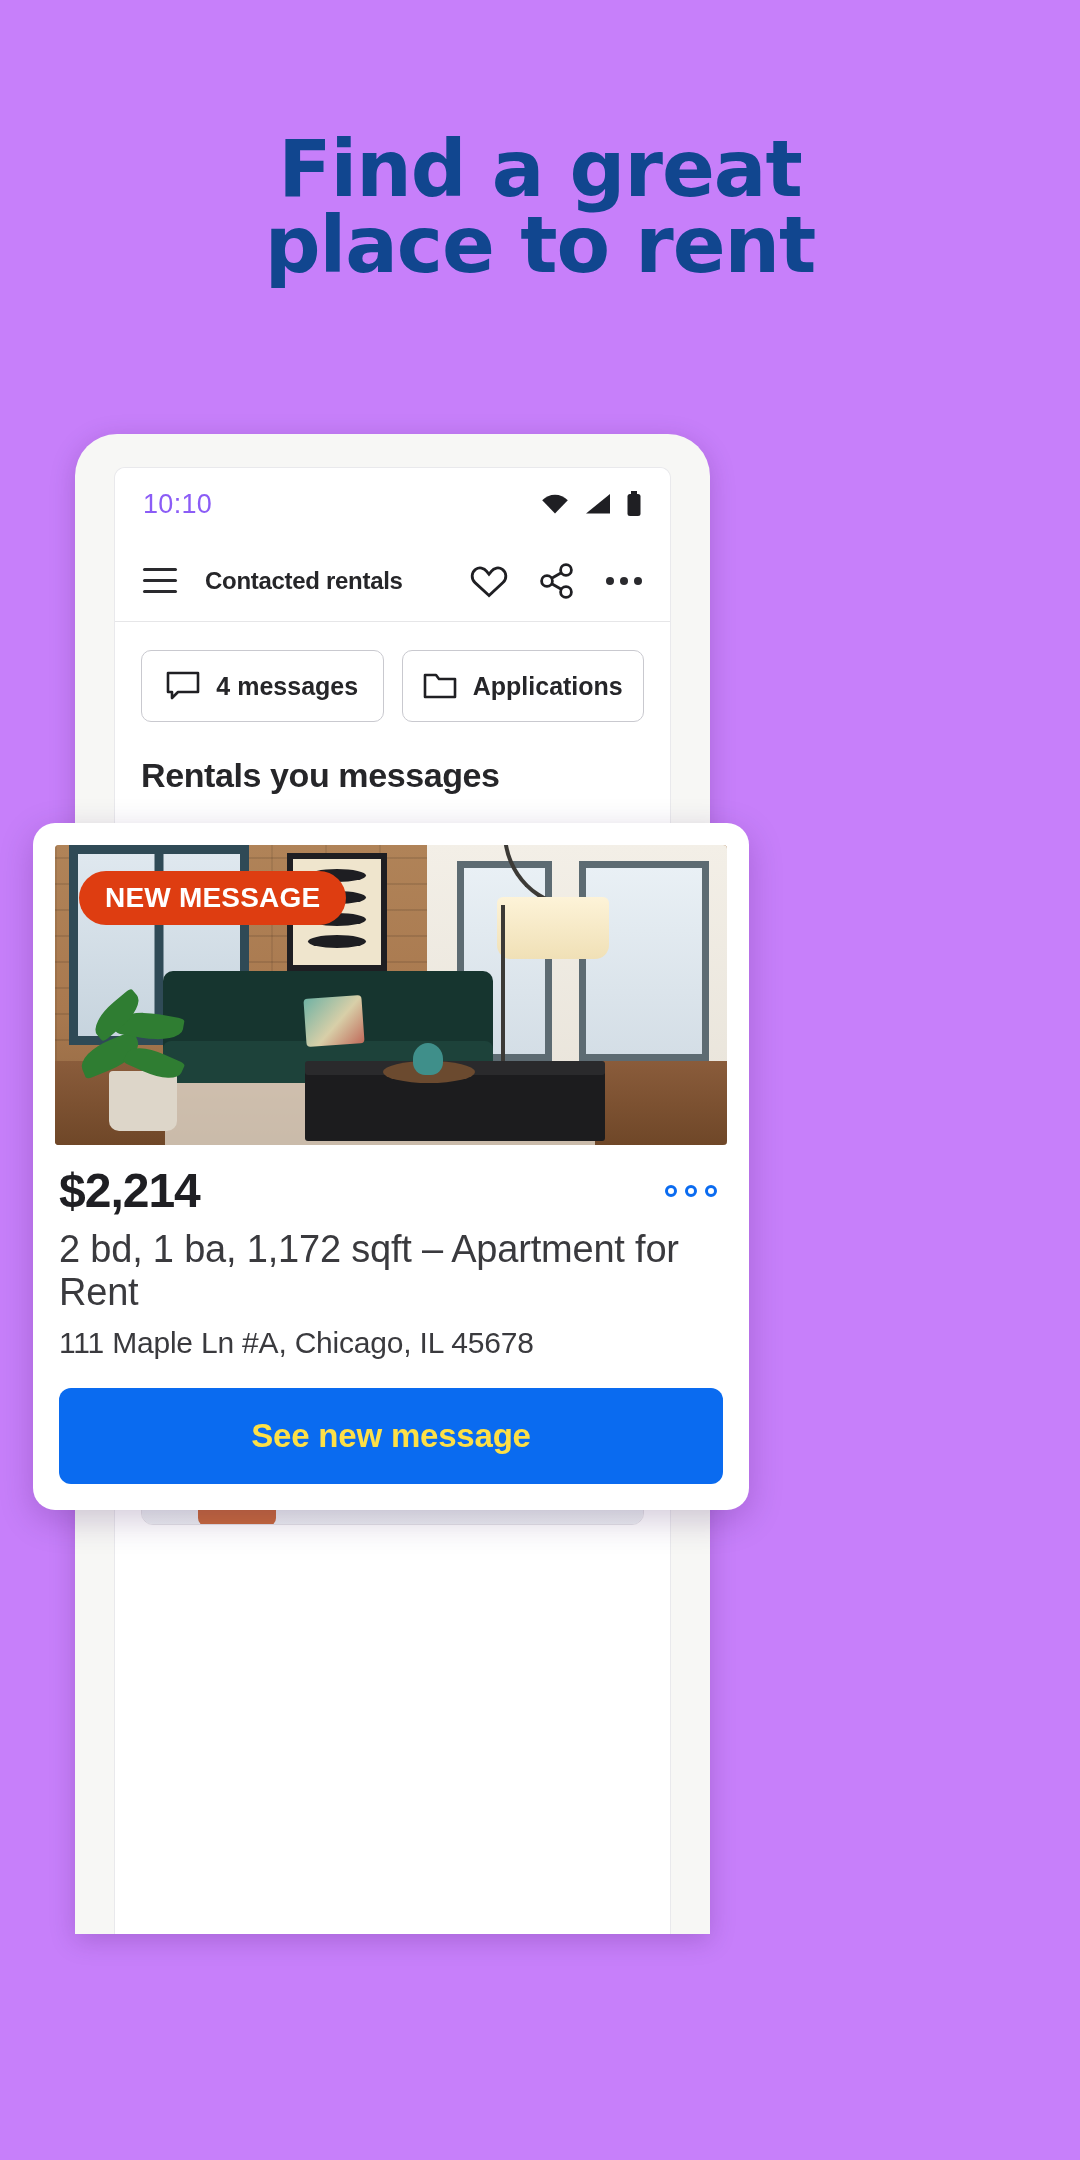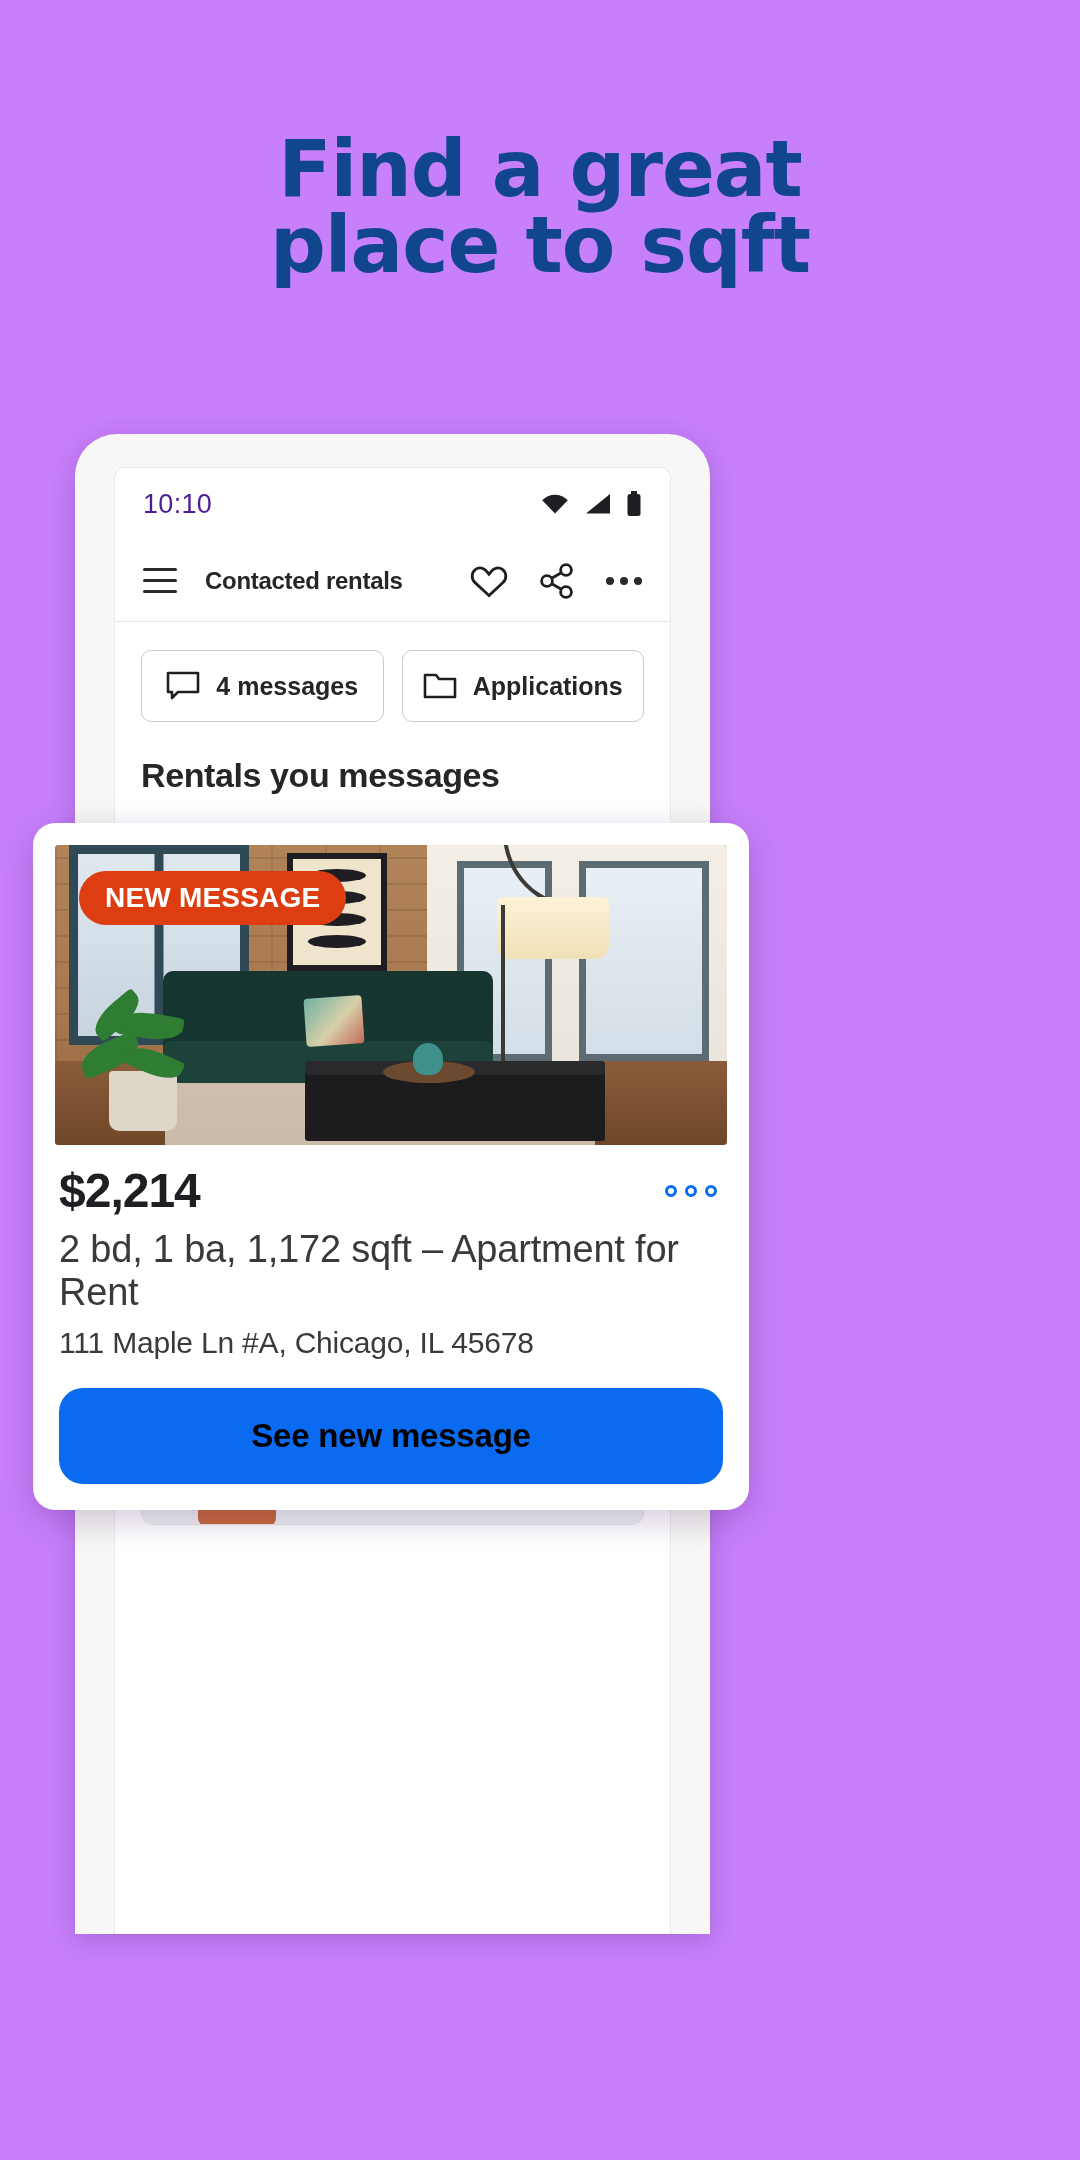--- a/index.html
+++ b/index.html
@@ -44,21 +44,21 @@
   }
 
   
   .statusbar {
     height:72px;
     display:flex; align-items:center;
     padding:0 28px;
     background:#ffffff;
   }
   .status-time {
-    font-size:27px; color:#4c1d95; font-weight:400;
+    font-size:27px; color:#8b5cf6; font-weight:400;
     letter-spacing:0.3px;
   }
   .status-icons { margin-left:auto; display:flex; align-items:center; gap:14px; }
   .ic-wifi, .ic-signal, .ic-batt { display:block; }
 
   
   .appbar {
     height:82px;
     display:flex; align-items:center;
     padding:0 28px;
@@ -292,33 +292,33 @@
   .fc-facts {
     margin-top:10px; font-size:38px; color:#3a3a3e; letter-spacing:-0.2px;
   }
   .fc-addr {
     margin-top:12px; font-size:30px; color:#3a3a3e; letter-spacing:-0.2px;
   }
   .fc-cta {
     margin-top:28px;
     height:96px; width:100%;
     background:#0a6bf0;
-    border:none; border-radius:24px;
-    color:#000000; font-size:33px; font-weight:bold;
+    border:none; border-radius:12px;
+    color:#fde047; font-size:33px; font-weight:bold;
     font-family:"Liberation Sans", sans-serif;
     letter-spacing:-0.2px;
     cursor:pointer;
   }
 </style>
 </head>
 <body>
 
 <div class="headline">
   <span class="l1">Find a great</span>
-  <span class="l2">place to sqft</span>
+  <span class="l2">place to rent</span>
 </div>
 
 <div class="phone">
   <div class="screen">
 
     <div class="statusbar">
       <div class="status-time">10:10</div>
       <div class="status-icons">
         <svg class="ic-wifi" width="30" height="24" viewBox="0 0 30 24">
           <path d="M15 21.5 2.2 8.2a18 18 0 0 1 25.6 0z" fill="#1f1f23"></path>

